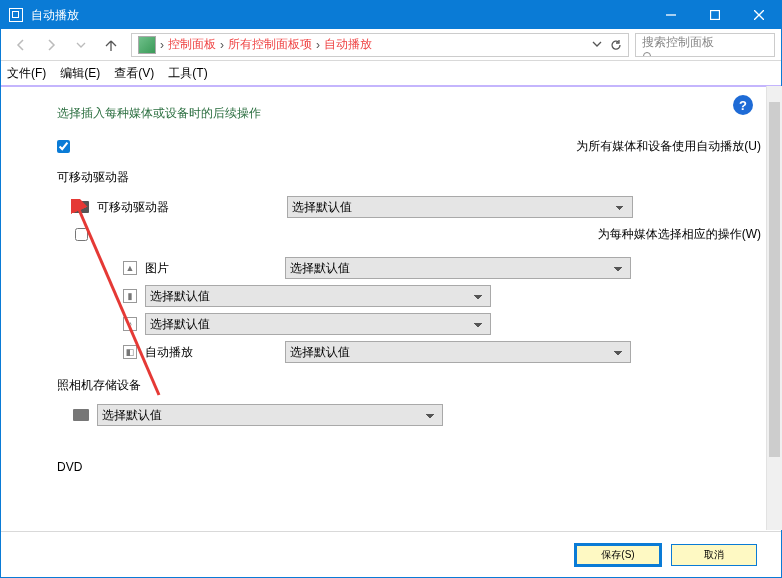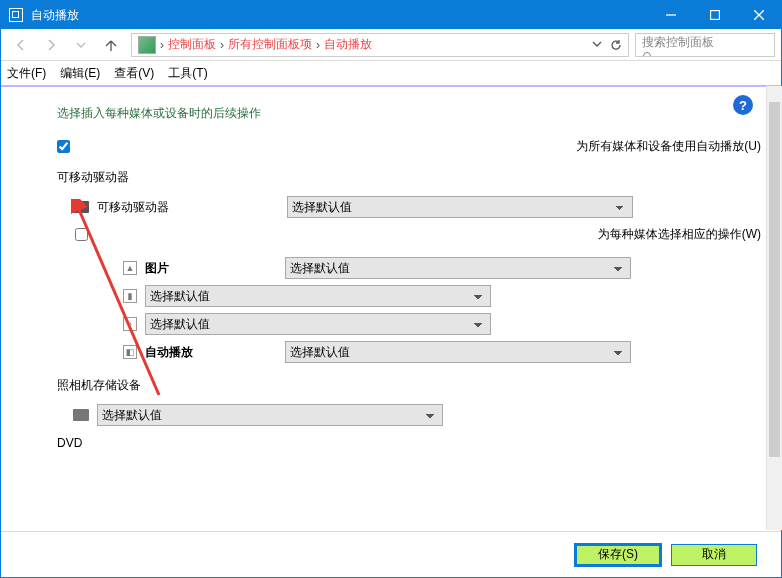--- a/index.html
+++ b/index.html
@@ -35,28 +35,28 @@
   .help { position: absolute; right: 28px; top: 8px; width: 20px; height: 20px; border-radius: 50%; background: #1e6bd6; color: #fff; display: flex; align-items: center; justify-content: center; font-size: 13px; font-weight: bold; }
 
   .row { display: flex; align-items: center; margin-bottom: 14px; justify-content: space-between; }
   input[type=checkbox] { width: 13px; height: 13px; margin-right: 6px; accent-color: #0a7bd6; }
   .sectiontitle { color: #000; margin: 14px 0 10px 0; }
   .devrow { display: flex; align-items: center; margin: 8px 0; }
   .devicon { width: 16px; height: 12px; margin: 0 8px 0 16px; display:inline-block; }
   .devlabel { width: 190px; color: #000; }
   .mediaRow { display:flex; align-items:center; margin:6px 0; padding-left: 66px;}
   .mediaRow .mi { width:14px; height:14px; border:1px solid #999; margin-right:8px; display:inline-flex; align-items:center; justify-content:center; font-size:9px; color:#777;}
-  .mediaRow .ml { width: 140px; font-weight: bold; }
+  .mediaRow .ml { width: 140px; }
   select.combo { width: 346px; height: 22px; border: 1px solid #a9a9a9; background: #e5e5e5; color: #000; font-family: inherit; font-size: 12px; padding: 0 4px; appearance:none; -webkit-appearance:none; background-image: linear-gradient(45deg, transparent 50%, #555 50%), linear-gradient(-45deg, transparent 50%, #555 50%); background-position: calc(100% - 12px) 9px, calc(100% - 8px) 9px; background-size: 4px 4px; background-repeat:no-repeat;}
   .sub { margin-left: 18px; margin-top: 6px; }
 
   .arrow-annot { position:absolute; left:70px; top:112px; width:110px; height:200px; pointer-events:none; }
 
   .footer { border-top: 1px solid #d9d9d9; height: 46px; display: flex; align-items: center; justify-content: flex-end; padding: 0 24px; gap: 10px; }
-  .btn { width: 86px; height: 22px; border: 1px solid #0a7bd6; background: #bef264; font-size: 12px; color:#000; }
+  .btn { width: 86px; height: 22px; border: 1px solid #0a7bd6; background: #fef9c3; font-size: 10px; color:#000; }
   .btn.primary { box-shadow: 0 0 0 1px #0a7bd6 inset; outline: 1px solid #0a7bd6; }
 </style>
 </head>
 <body>
 
 <div class="titlebar">
   <span class="icon-sq"></span>
   <span class="title">自动播放</span>
   <div class="winbtn">
       <svg width="10" height="10">
@@ -172,21 +172,21 @@
     <span class="ml">自动播放</span>
     <select class="combo"><option>选择默认值</option></select>
   </div>
 
   <div class="sectiontitle" style="">照相机存储设备</div>
   <div class="devrow">
     <span class="devicon" style="background:#777;border-radius:1px;"></span>
     <select class="combo"><option>选择默认值</option></select>
   </div>
 
-  <div class="sectiontitle" style="margin-top:10px">DVD</div>
+  <div class="sectiontitle" style="margin-top:34px">DVD</div>
 
   <svg class="arrow-annot" viewBox="0 0 110 200">
     <defs>
         <marker id="ah" markerWidth="10" markerHeight="10" refX="2" refY="3" orient="auto">
           <path d="M0,0 L0,6 L8,3 z" fill="#e53935"></path>
         </marker>
       </defs>
     <line x1="88" y1="196" x2="6" y2="6" stroke="#e53935" stroke-width="3" marker-end="url(#ah)"></line>
   </svg>
 </div>

